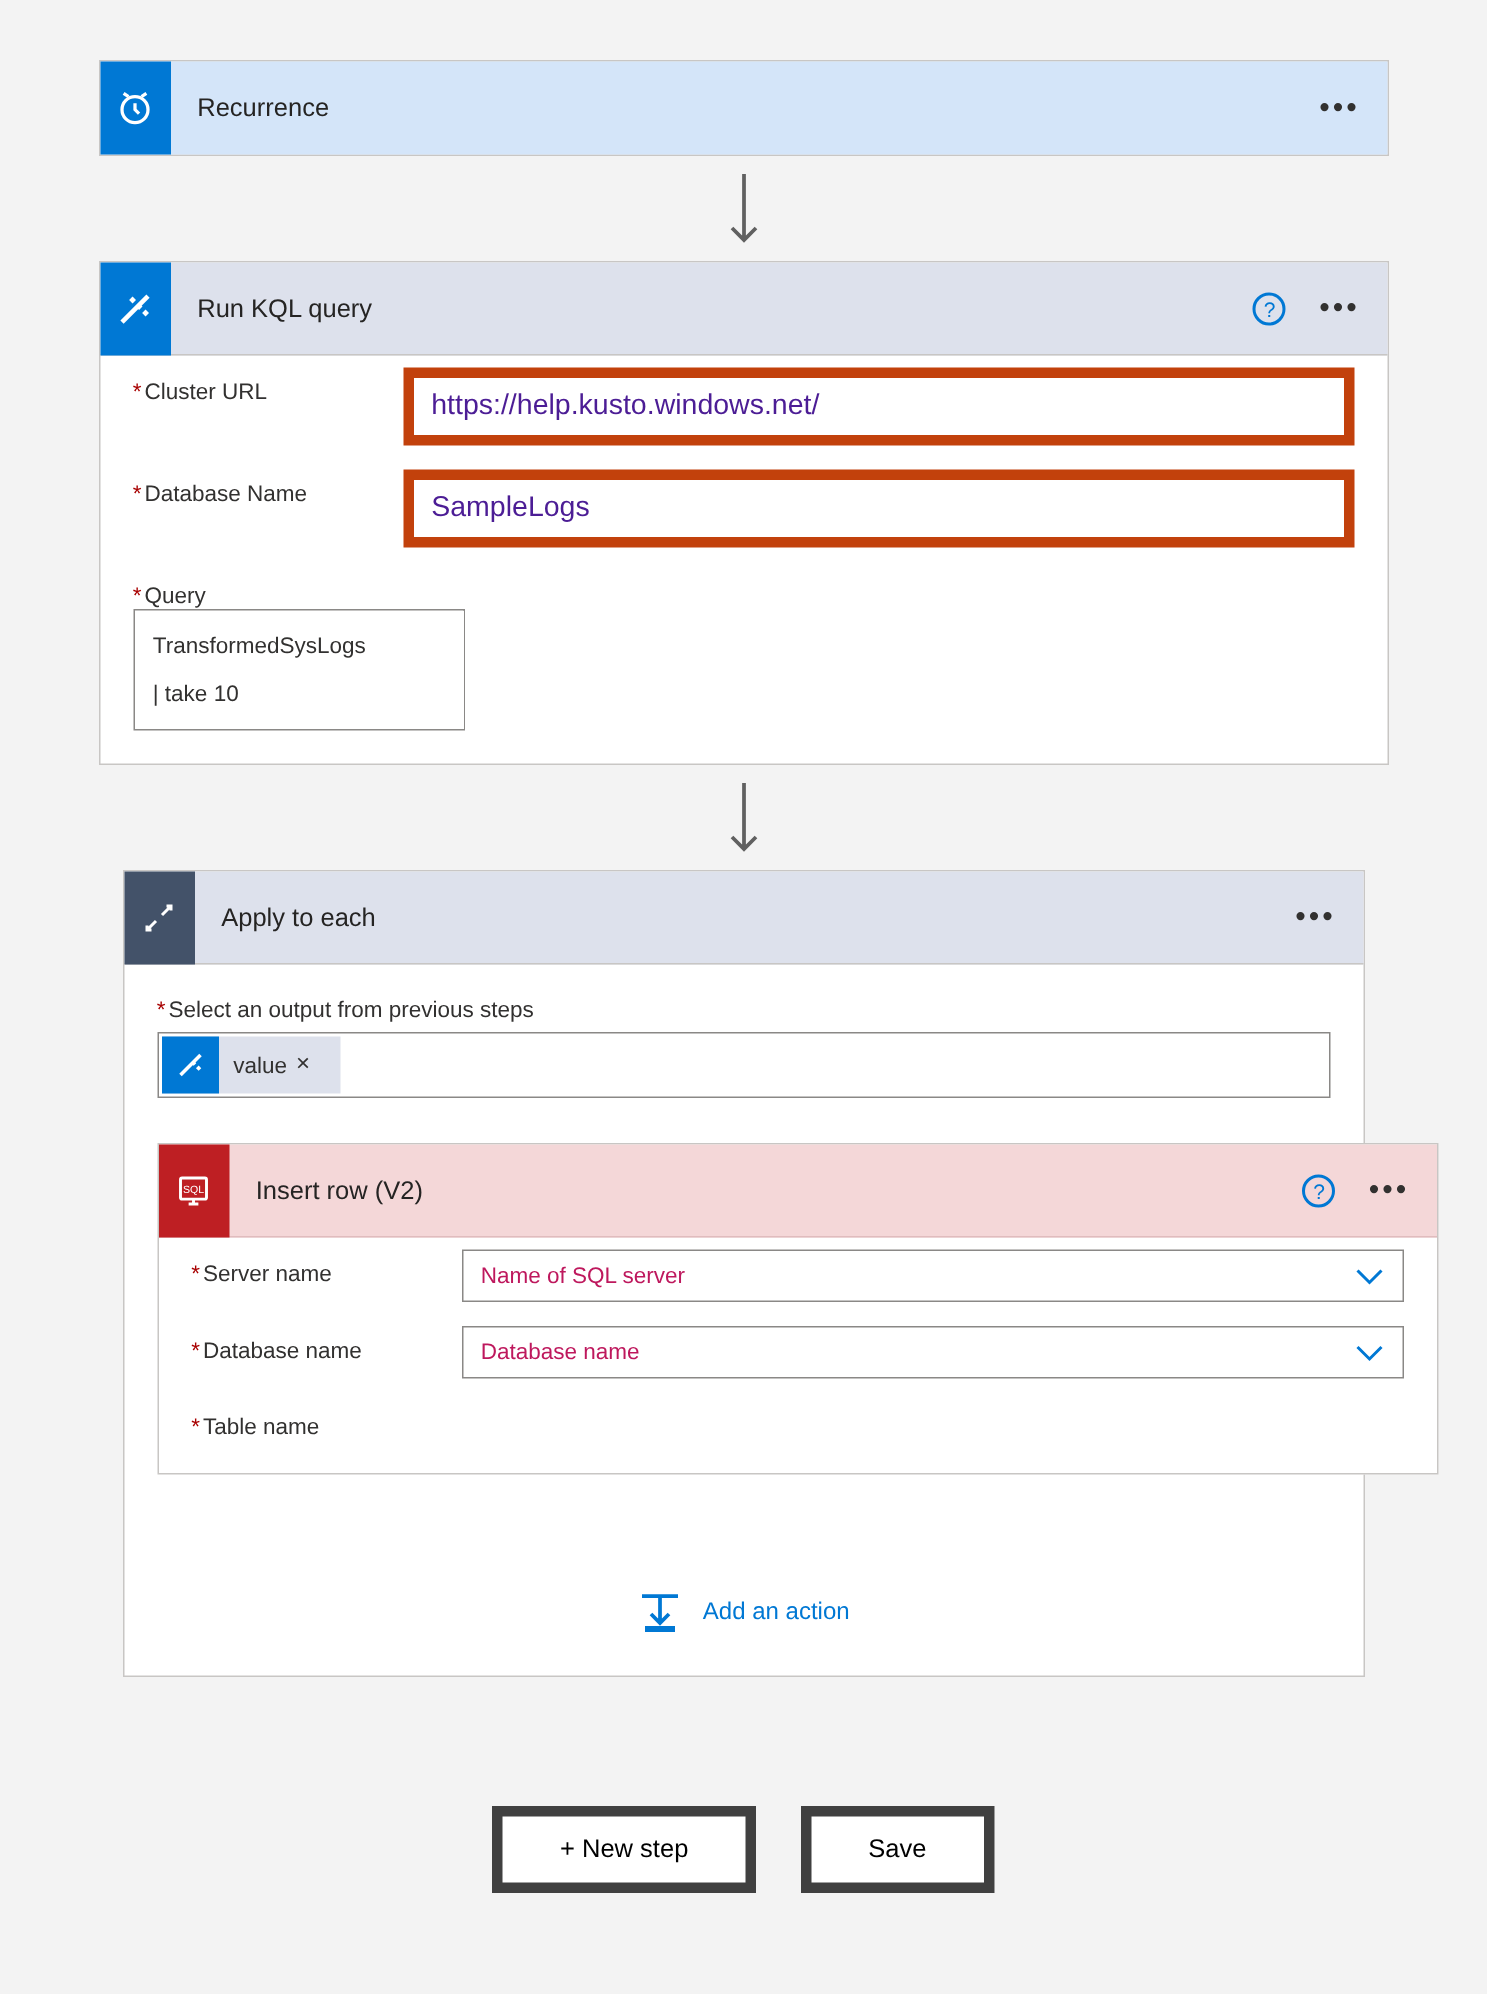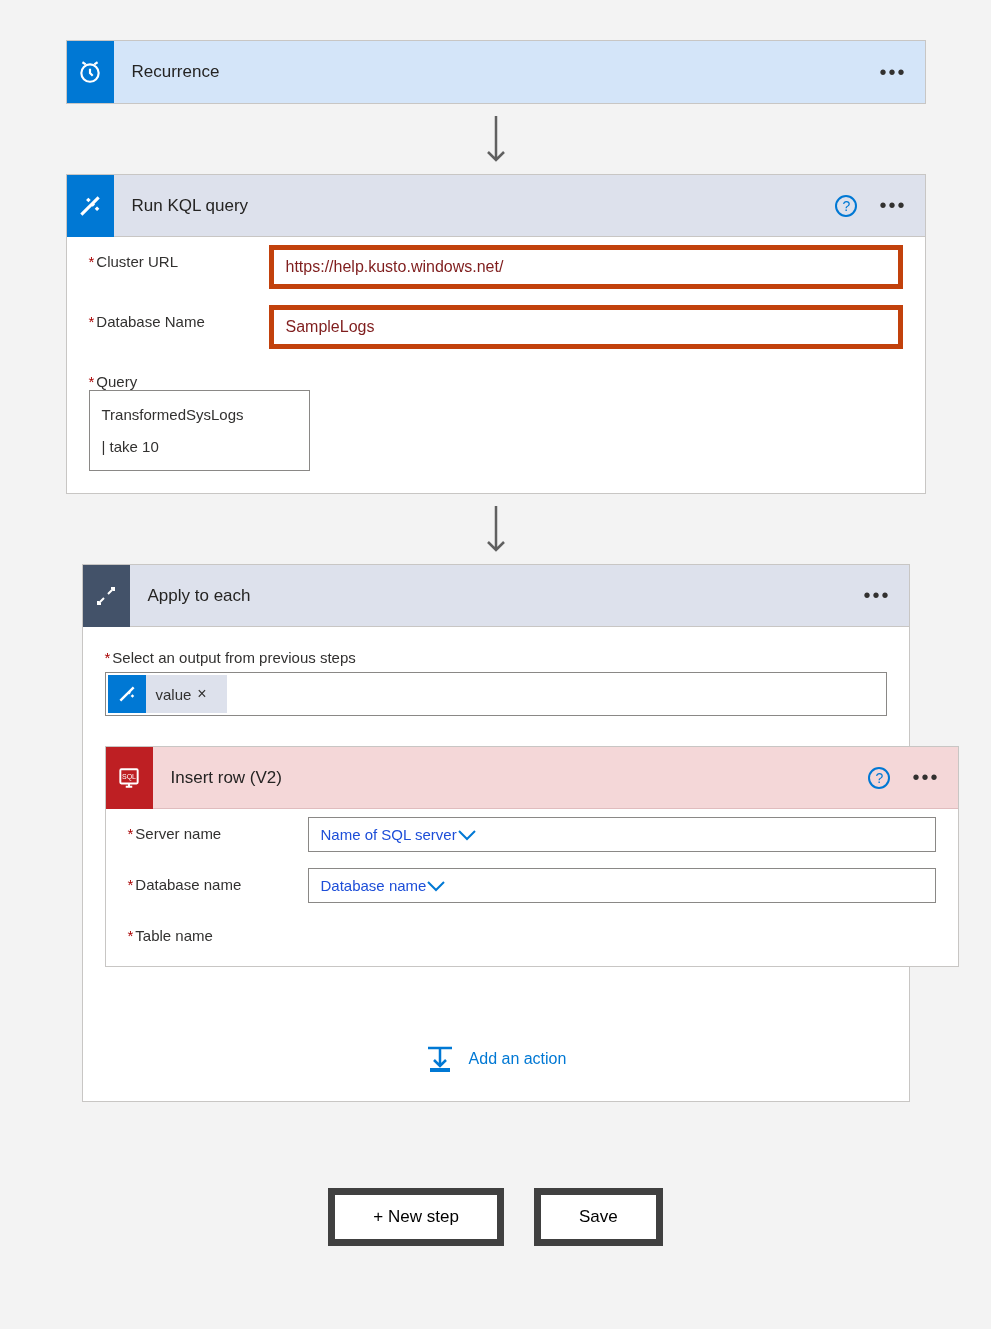--- a/index.html
+++ b/index.html
@@ -75,45 +75,46 @@
   .form-row:last-child { margin-bottom: 0; flex-direction: column; }
   .form-label {
     width: 180px;
     font-size: 15px;
     padding-top: 8px;
     flex-shrink: 0;
   }
   .req { color: #a80000; margin-right: 2px; }
   .form-input {
     flex: 1;
-    border: 5px solid #c2410c;
+    border: 7px solid #c2410c;
     padding: 8px 12px;
-    font-size: 16px;
+    font-size: 19px;
     font-family: inherit;
-    color: #7f1d1d;
+    color: #4c1d95;
   }
   .form-textarea {
     flex: 1;
     border: 1px solid #8a8886;
     padding: 8px 12px;
     font-size: 15px;
     font-family: inherit;
     color: #323130;
     resize: none;
     line-height: 2.1;
     height: 104px;
   }
   .form-select {
     flex: 1;
     border: 1px solid #8a8886;
     padding: 8px 12px;
     font-size: 15px;
     display: flex;
     align-items: center;
-    color: #1d4ed8;
+    justify-content: space-between;
+    color: #be185d;
   }
   .chevron { color: #0078d4; font-size: 18px; }
   .arrow-down {
     font-size: 30px;
     color: #606060;
     margin: 10px 0;
     line-height: 1;
   }
 
   .loop-body { padding: 22px 22px 28px 22px; }

